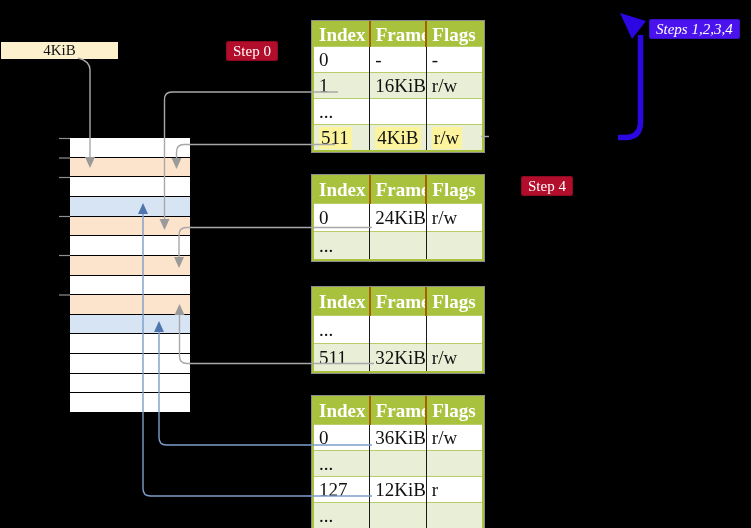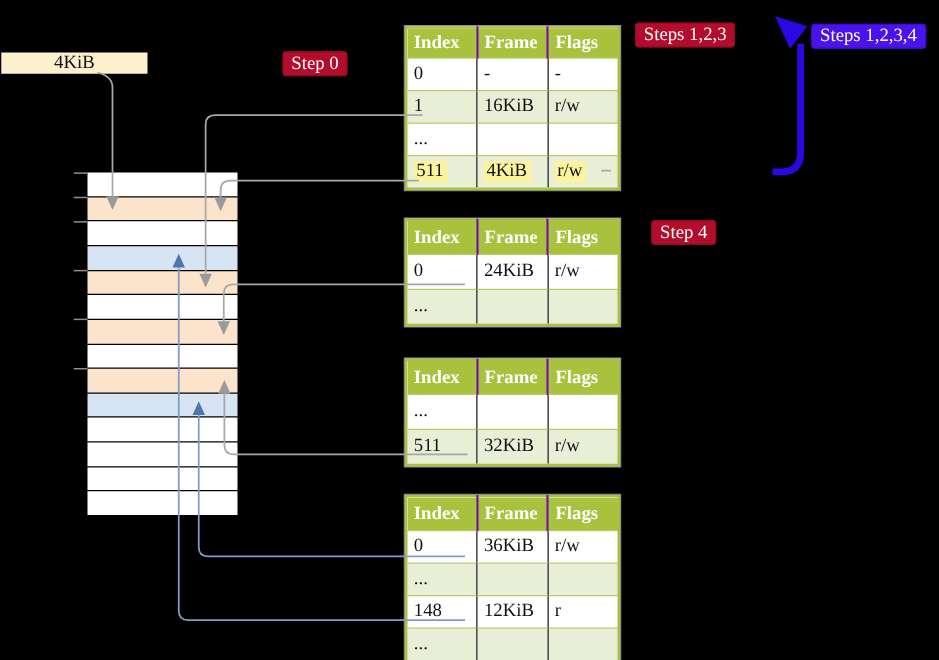--- a/index.html
+++ b/index.html
@@ -12,31 +12,31 @@
   }
   html,body{margin:0;padding:0;background:#000;}
   #canvas{position:relative;width:751px;height:528px;background:#000;overflow:hidden;
           font-family:"Liberation Serif","DejaVu Serif",serif;}
   .frame-box{position:absolute;left:1px;top:42px;width:117px;height:17px;
              background:var(--frame-box);color:#111;font-size:15px;line-height:17px;
              text-align:center;}
   .badge{position:absolute;color:#fff;font-size:15px;line-height:18px;
          padding:1px 7px;border-radius:3px;white-space:nowrap;}
   .badge.red{background:var(--badge-red);box-shadow:inset 0 0 0 1px #8d0a23;}
-  .badge.blue{background:var(--badge-blue);box-shadow:inset 0 0 0 1px #3a0fc4;}
+  .badge.blue{background:var(--badge-blue);box-shadow:inset 0 0 0 1px #3a0fc4;font-style:italic;}
   #badge-step0{left:188px;top:41px;margin-left:38px;}
   #badge-steps123{left:508px;top:18px;}
   #badge-steps1234{left:649px;top:19px;}
   #badge-step4{left:521px;top:156px;margin-top:20px;}
 
-  table.ptable{position:absolute;left:324px;width:172px;border-collapse:collapse;
+  table.ptable{position:absolute;left:312px;width:172px;border-collapse:collapse;
                table-layout:fixed;background:#fff;border:2px solid var(--table-header);
-               box-shadow:0 0 0 1px rgba(255,255,255,.55);font-size:15px;z-index:2;}
+               box-shadow:0 0 0 1px rgba(255,255,255,.55);font-size:19px;z-index:2;}
   table.ptable th{background:var(--table-header);color:#fff;font-weight:bold;
-                  text-align:left;padding:0 0 0 5px;border-left:2px solid #701a75;overflow:hidden;}
+                  text-align:left;padding:0 0 0 5px;border-left:2px solid #a16207;overflow:hidden;}
   table.ptable th:first-child{border-left:none;}
   table.ptable td{padding:0 0 0 5px;border-left:1px solid #1a1a1a;
                   border-top:1px solid #b9cc6a;color:#111;overflow:hidden;white-space:nowrap;}
   table.ptable td:first-child{border-left:none;}
   table.ptable tr.shaded td{background:var(--row-shaded);}
   .hl{background:var(--highlight);padding:0 3px 1px 2px;}
   #table-0{top:21px;}  #table-0 th{height:23px;} #table-0 td{height:25px;}
   #table-1{top:175px;} #table-1 th{height:26px;} #table-1 td{height:27px;}
   #table-2{top:287px;} #table-2 th{height:26px;} #table-2 td{height:27px;}
   #table-3{top:396px;} #table-3 th{height:26px;} #table-3 td{height:25px;}
@@ -54,21 +54,20 @@
   .tick{stroke:var(--tick);stroke-width:1.2;}
 </style>
 </head>
 <body>
 
 <div id="canvas">
 
   <div class="frame-box">4KiB</div>
 
   <div class="badge red" id="badge-step0">Step 0</div>
-  <div class="badge red" id="badge-steps123">Steps 1,2,3</div>
   <div class="badge blue" id="badge-steps1234">Steps 1,2,3,4</div>
   <div class="badge red" id="badge-step4">Step 4</div>
 
   <div id="memory-strip">
       <div class="mrow" style="top: 0px; height: 19px; background: var(--memory-free);"></div>
       <div class="mrow" style="top: 20px; height: 18px; background: var(--memory-table);"></div>
       <div class="mrow" style="top: 39px; height: 19px; background: var(--memory-free);"></div>
       <div class="mrow" style="top: 59px; height: 19px; background: var(--memory-page);"></div>
       <div class="mrow" style="top: 79px; height: 18px; background: var(--memory-table);"></div>
       <div class="mrow" style="top: 98px; height: 19px; background: var(--memory-free);"></div>
@@ -168,21 +167,21 @@
           <td>0</td>
           <td>36KiB</td>
           <td>r/w</td>
         </tr>
         <tr class="shaded">
           <td>...</td>
           <td></td>
           <td></td>
         </tr>
         <tr>
-          <td>148</td>
+          <td>127</td>
           <td>12KiB</td>
           <td>r</td>
         </tr>
         <tr class="shaded">
           <td>...</td>
           <td></td>
           <td></td>
         </tr>
       </tbody>
     </table>

